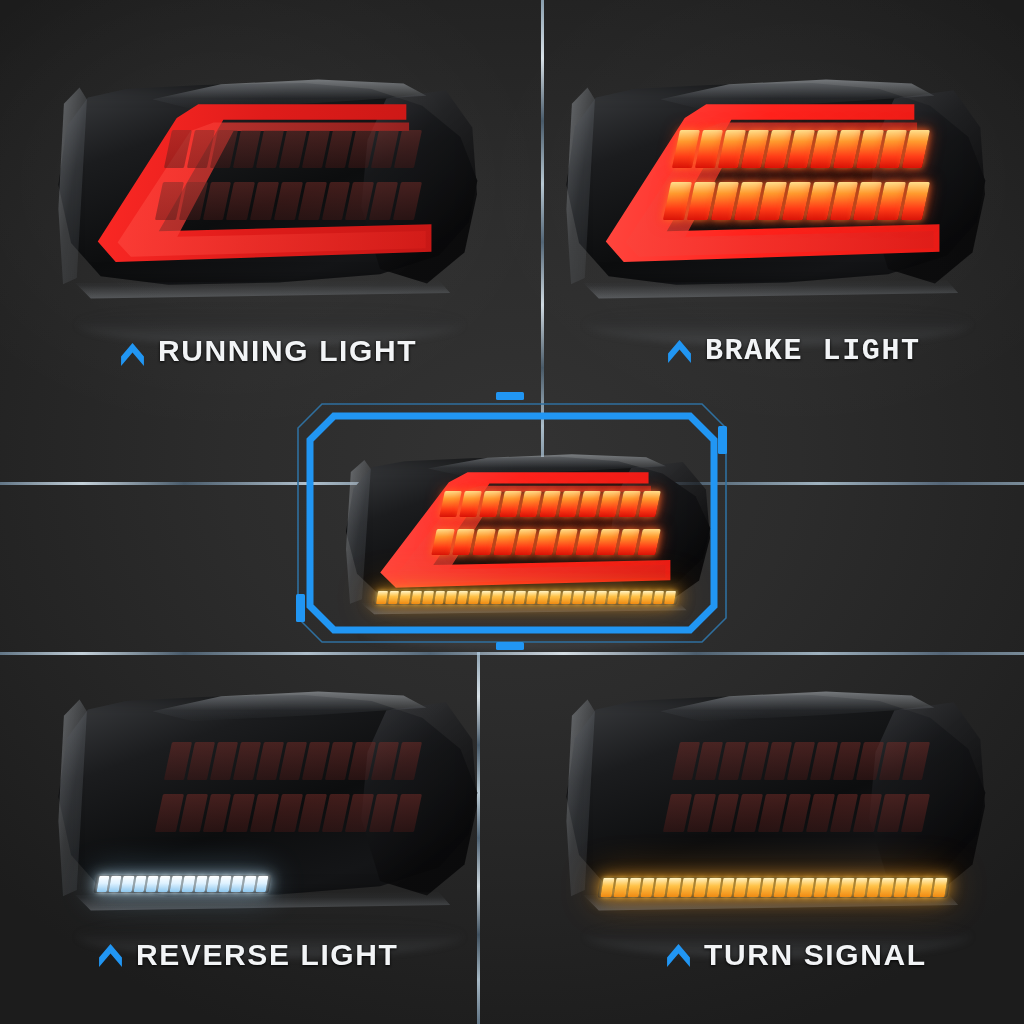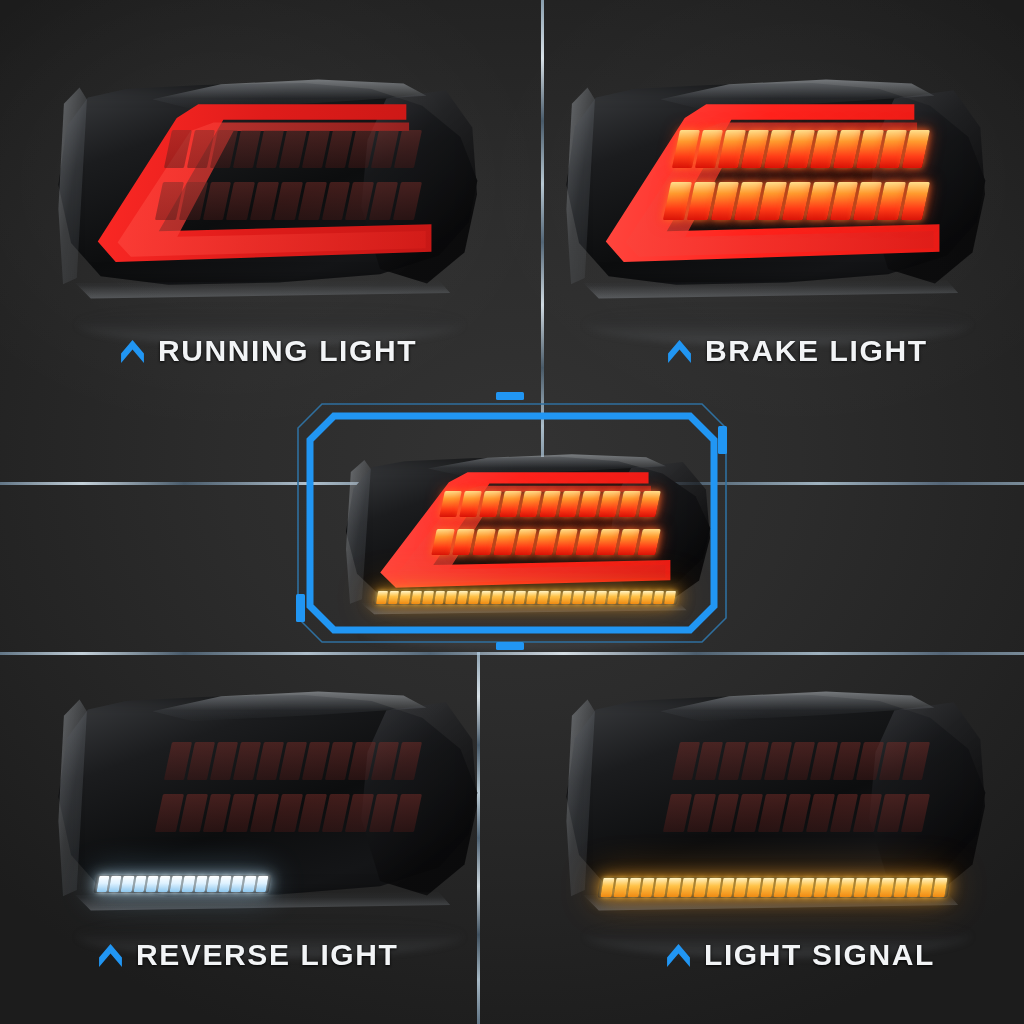--- a/index.html
+++ b/index.html
@@ -197,22 +197,22 @@
     position:absolute;
     display:flex; align-items:center; gap:13px;
     white-space:nowrap;
   }
   .caption .chev { width:25px; height:27px; flex:0 0 auto; display:block; }
   .caption .ctext {
     font-size:30px; font-weight:700; letter-spacing:1.6px;
     color:#f2f4f6;
     text-shadow:0 1px 3px rgba(0,0,0,.9);
   }
-  .cap-tl { left:120px; top:334px; }
-  .cap-tr { left:667px; top:334px; }
+  .cap-tl { left:120px; top:334px;align-items:flex-end; }
+  .cap-tr { left:667px; top:334px;font-family:Liberation Mono, monospace; }
   .cap-bl { left:98px; top:938px; }
   .cap-br { left:666px; top:938px; }
 
   
   .hud { position:absolute; left:292px; top:398px; width:440px; height:250px; }
   .hud svg { display:block; width:440px; height:250px; overflow:visible; }
 </style>
 </head>
 <body>
 
@@ -437,21 +437,21 @@
           <span class="chip"></span>
           <span class="chip"></span>
         </div>
       <div class="reflect"></div>
     </div>
   </div>
   <div class="caption cap-br">
     <svg class="chev" viewBox="0 0 24 26">
       <path d="M12 2 L23 15 L23 24 L12 11 L1 24 L1 15 Z" fill="#2196f3"></path>
     </svg>
-    <span class="ctext">LIGHT SIGNAL</span>
+    <span class="ctext">TURN SIGNAL</span>
   </div>
 
   <div class="cell cell-center">
     <div class="lamp">
       <div class="shell"></div>
       <div class="lobe"></div>
       <div class="trim-left"></div>
       <div class="trim-top"></div>
       <div class="trim-bottom"></div>
       <div class="led-cbar bright"></div>

